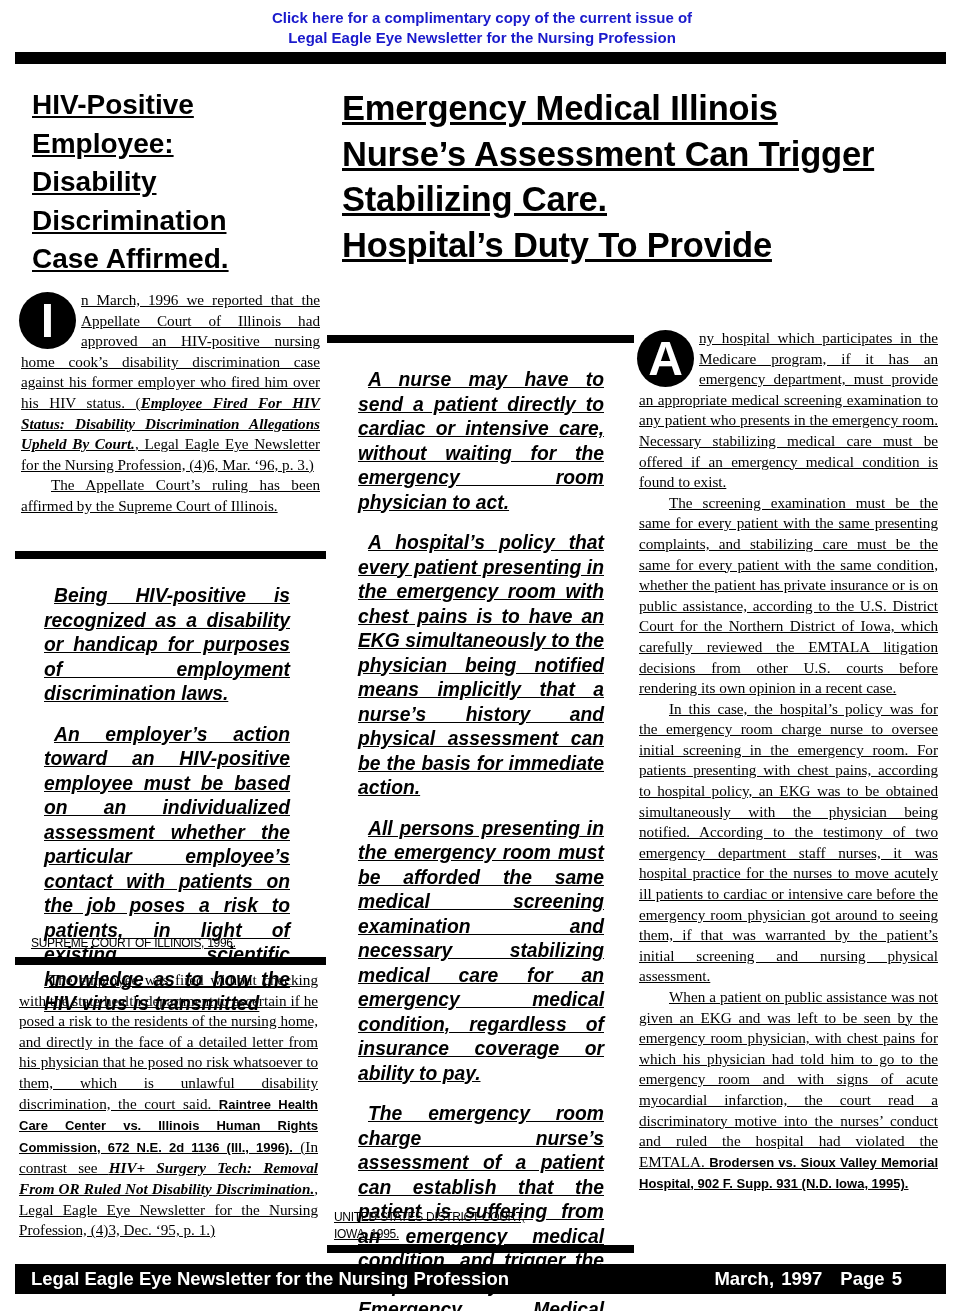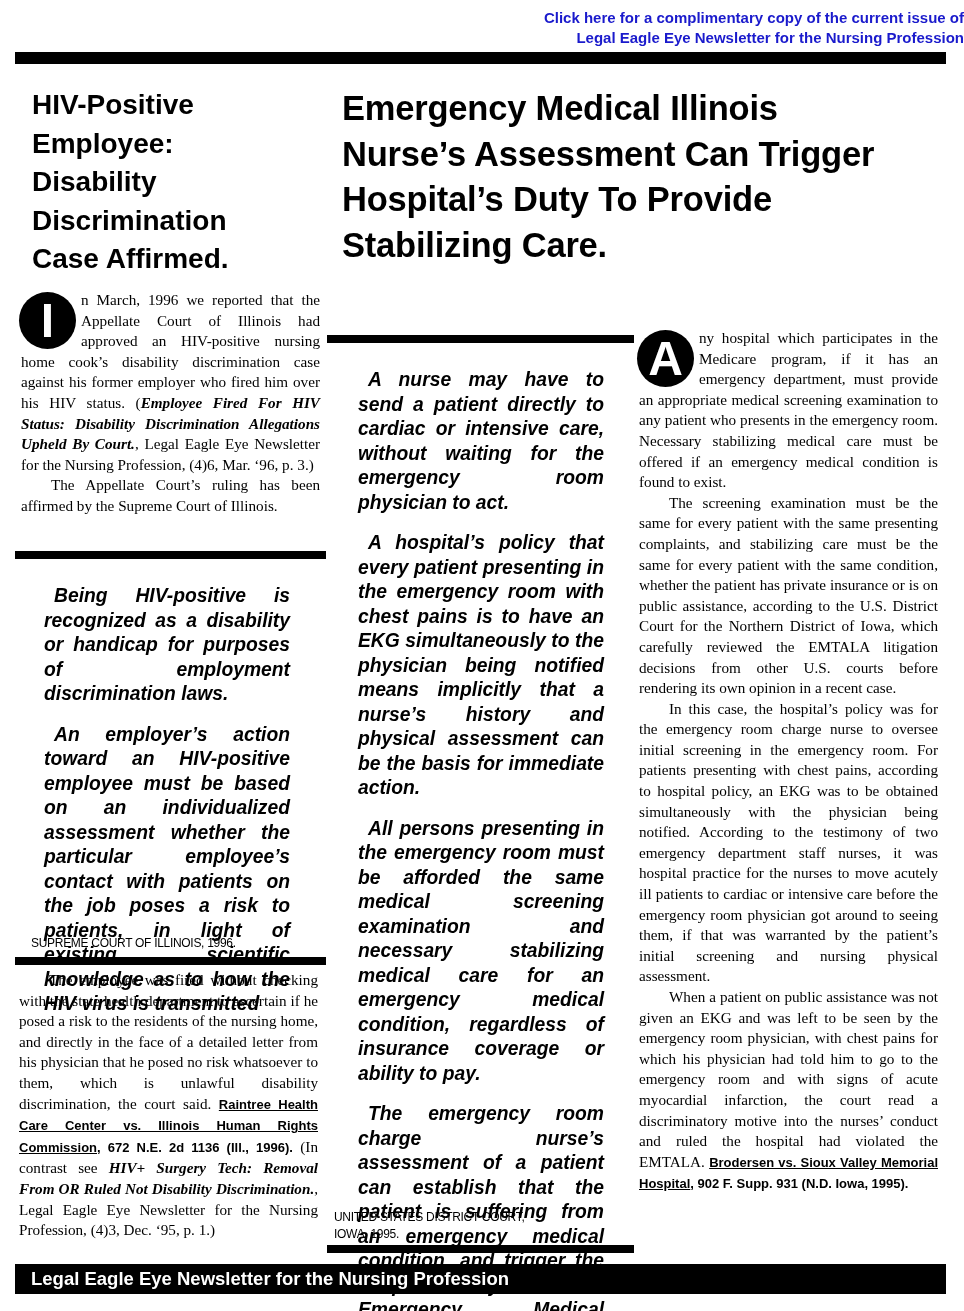--- a/index.html
+++ b/index.html
@@ -1,18 +1,18 @@
 <!DOCTYPE html>
 <html><head>
 <meta charset="utf-8">
 <style>
   html, body { margin: 0; padding: 0; background: #ffffff; }
   body { width: 964px; height: 1311px; position: relative; overflow: hidden; color: #000; }
-  .abs { position: absolute; }
-  .promo { left: 0; top: 8px; width: 964px; text-align: right; font-family: "Liberation Sans", sans-serif; font-weight: bold; font-size: 15px; line-height: 20px; color: #1a1acc; cursor: pointer; text-decoration: none; }
+  .abs { position: absolute; text-decoration: underline; }
+  .promo { left: 0; top: 8px; width: 964px; text-align: center; font-family: "Liberation Sans", sans-serif; font-weight: bold; font-size: 15px; line-height: 20px; color: #1a1acc; cursor: pointer; text-decoration: none; }
   .topbar { left: 15px; top: 52px; width: 931px; height: 12px; background: #000; }
   .h-left { left: 32px; top: 86px; width: 290px; font-family: "Liberation Sans", sans-serif; font-weight: bold; font-size: 28px; line-height: 38.5px; }
   .h-main { left: 342px; top: 86px; width: 600px; font-family: "Liberation Sans", sans-serif; font-weight: bold; font-size: 34.5px; line-height: 45.5px; letter-spacing: -0.2px; }
   .serif { font-family: "Liberation Serif", serif; font-size: 15.2px; line-height: 20.6px; text-align: justify; }
   .serif p { margin: 0; }
   .serif p.ind { text-indent: 30px; }
   .col1a { left: 21px; top: 290px; width: 299px; }
   .col1b { left: 19px; top: 970px; width: 299px; }
   .col3 { left: 639px; top: 328px; width: 299px; }
   .dropcap { float: left; width: 57px; height: 57px; border-radius: 50%; background: #000; color: #fff; font-family: "Liberation Sans", sans-serif; font-weight: bold; font-size: 48px; line-height: 57px; text-align: center; margin: 2px 5px 0 -2px; }
@@ -44,22 +44,22 @@
   <div>HIV-Positive</div>
   <div>Employee:</div>
   <div>Disability</div>
   <div>Discrimination</div>
   <div>Case Affirmed.</div>
 </div>
 
 <div class="abs h-main">
   <div>Emergency Medical Illinois</div>
   <div>Nurse’s Assessment Can Trigger</div>
+  <div>Stabilizing Care.</div>
   <div>Hospital’s Duty To Provide</div>
-  <div>Stabilizing Care.</div>
 </div>
 
 <div class="abs serif col1a">
   <p><span class="dropcap">I</span><span>n March, 1996 we reported that the Appellate Court of Illinois had approved an HIV-positive nursing home cook’s disability discrimination case against his former employer who fired him over his HIV status. (</span><i class="ref">Employee Fired For HIV Status: Disability Discrimination Allegations Upheld By Court.</i><span>, Legal Eagle Eye Newsletter for the Nursing Profession, (4)6, Mar. ‘96, p. 3.)</span></p>
   <p class="ind">The Appellate Court’s ruling has been affirmed by the Supreme Court of Illinois.</p>
 </div>
 
 <div class="abs rule" style="left:15px;top:551px;width:311px;height:8px;"></div>
 
 <div class="abs pull pull1">
@@ -89,13 +89,14 @@
 
 <div class="abs serif col3">
   <p><span class="dropcap">A</span><span>ny hospital which participates in the Medicare program, if it has an emergency department, must provide an appropriate medical screening examination to any patient who presents in the emergency room. Necessary stabilizing medical care must be offered if an emergency medical condition is found to exist.</span></p>
   <p class="ind">The screening examination must be the same for every patient with the same presenting complaints, and stabilizing care must be the same for every patient with the same condition, whether the patient has private insurance or is on public assistance, according to the U.S. District Court for the Northern District of Iowa, which carefully reviewed the EMTALA litigation decisions from other U.S. courts before rendering its own opinion in a recent case.</p>
   <p class="ind">In this case, the hospital’s policy was for the emergency room charge nurse to oversee initial screening in the emergency room. For patients presenting with chest pains, according to hospital policy, an EKG was to be obtained simultaneously with the physician being notified. According to the testimony of two emergency department staff nurses, it was hospital practice for the nurses to move acutely ill patients to cardiac or intensive care before the emergency room physician got around to seeing them, if that was warranted by the patient’s initial screening and nursing physical assessment.</p>
   <p class="ind"><span>When a patient on public assistance was not given an EKG and was left to be seen by the emergency room physician, with chest pains for which his physician had told him to go to the emergency room and with signs of acute myocardial infarction, the court read a discriminatory motive into the nurses’ conduct and ruled the hospital had violated the EMTALA. </span><span class="cite cite-u">Brodersen vs. Sioux Valley Memorial Hospital</span><span class="cite">, 902 F. Supp. 931 (N.D. Iowa, 1995).</span></p>
 </div>
 
 <div class="abs footer">
   <span class="ft-left">Legal Eagle Eye Newsletter for the Nursing Profession</span>
+  <span class="ft-right"><span>March, 1997</span><span>Page 5</span></span>
 </div>
 
 </body></html>

